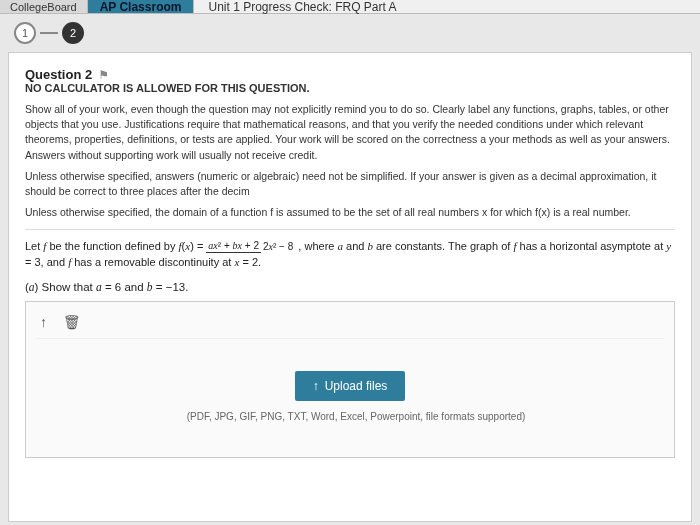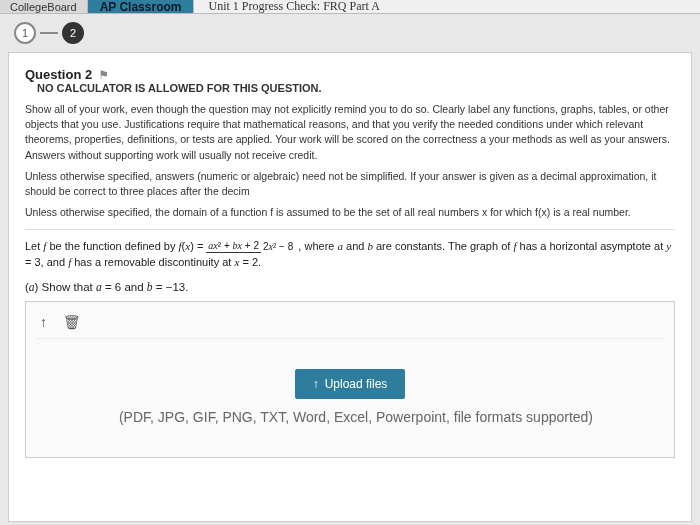--- a/index.html
+++ b/index.html
@@ -40,21 +40,20 @@
       border-right: 1px solid #bbb;
     }
     .tab-title {
       display: flex;
       align-items: center;
       padding: 0 14px;
       background: #f0f0f0;
       color: #333;
       font-size: 12px;
       flex: 1;
-      font-family: Liberation Serif, serif;
     }
 
     
     .step-bar {
       display: flex;
       align-items: center;
       padding: 8px 14px;
       background: #e8e8e8;
       gap: 4px;
     }
@@ -104,21 +103,20 @@
     .flag-icon {
       font-size: 12px;
       color: #888;
     }
 
     .no-calc {
       font-size: 11px;
       font-weight: bold;
       color: #333;
       margin-bottom: 8px;
-      margin-left: 12px;
     }
 
     .instructions {
       font-size: 10.5px;
       color: #333;
       line-height: 1.45;
       margin-bottom: 6px;
     }
 
     .divider {
@@ -182,21 +180,21 @@
       padding: 8px 18px;
       font-size: 12px;
       cursor: pointer;
       display: flex;
       align-items: center;
       gap: 6px;
       border-radius: 2px;
     }
 
     .upload-formats {
-      font-size: 14px;
+      font-size: 10px;
       color: #666;
       text-align: left;
       padding-left: 12px;
     }
 
     .file-limit {
       text-align: right;
       font-size: 10px;
       color: #555;
       padding-top: 6px;

